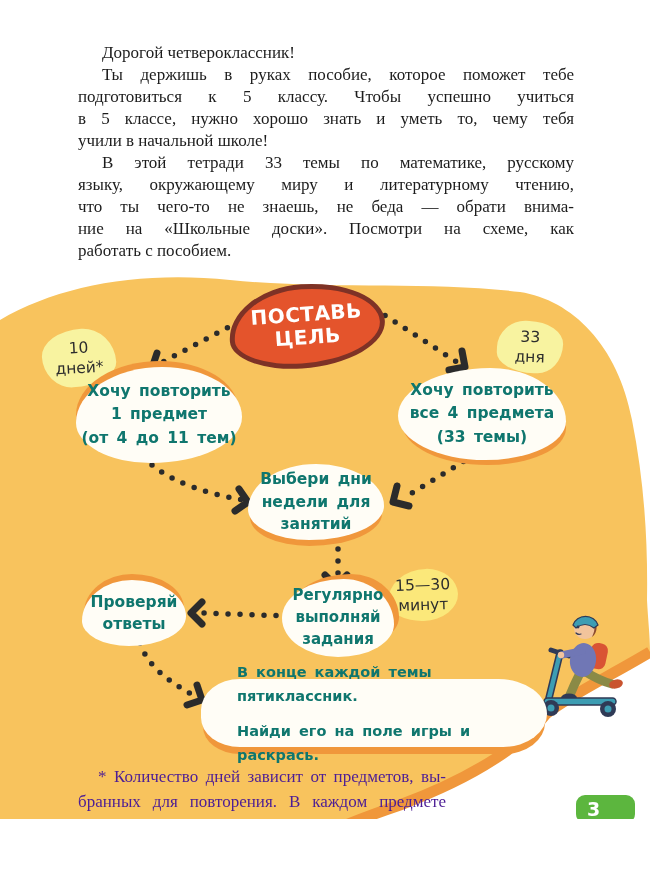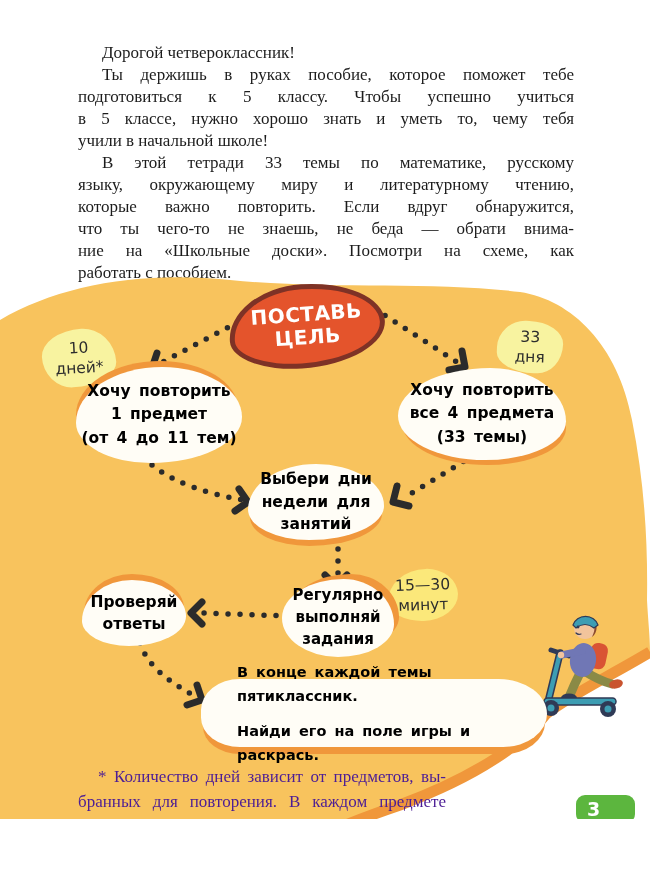--- a/index.html
+++ b/index.html
@@ -26,21 +26,21 @@
 
   .goal{position:absolute;left:229px;top:284px;width:146px;height:74px;z-index:3;
         background:#E4542C;border:5px solid #7E3226;
         border-radius:48% 52% 55% 45% / 62% 50% 50% 38%;
         transform:rotate(-4deg);
         display:flex;align-items:center;justify-content:center;text-align:center;
         color:#ffffff;font-weight:700;font-size:20px;line-height:1.15;letter-spacing:.5px;}
 
   .bubble{position:absolute;z-index:3;background:#FFFDF6;
           display:flex;flex-direction:column;align-items:center;justify-content:center;
-          text-align:center;color:#000000;font-weight:700;}
+          text-align:center;color:#0f766e;font-weight:700;}
   .bubble .ln{word-spacing:3px;}
 
   .b-one{left:76px;top:367px;width:166px;height:96px;font-size:15.5px;line-height:1.5;
          border-radius:52% 48% 55% 45% / 58% 52% 48% 42%;
          box-shadow:-2px -8px 0 -2px #F0973B;}
   .b-all{left:398px;top:368px;width:168px;height:92px;font-size:15.5px;line-height:1.5;
          border-radius:55% 45% 48% 52% / 52% 58% 42% 48%;
          box-shadow:2px 7px 0 -2px #F0973B;}
   .b-days{left:248px;top:464px;width:136px;height:76px;font-size:15.5px;line-height:1.45;
          border-radius:50% 50% 55% 45% / 60% 55% 45% 40%;
@@ -76,21 +76,20 @@
 <div class="page">
 
   <div class="intro">
     <div class="ln ind">Дорогой четвероклассник!</div>
     <div class="ln ind j">Ты держишь в руках пособие, которое поможет тебе</div>
     <div class="ln j">подготовиться к 5 классу. Чтобы успешно учиться</div>
     <div class="ln j">в 5 классе, нужно хорошо знать и уметь то, чему тебя</div>
     <div class="ln">учили в начальной школе!</div>
     <div class="ln ind j">В этой тетради 33 темы по математике, русскому</div>
     <div class="ln j">языку, окружающему миру и литературному чтению,</div>
-    <div class="ln j">которые важно повторить. Если вдруг обнаружится,</div>
     <div class="ln j">что ты чего-то не знаешь, не беда — обрати внима-</div>
     <div class="ln j">ние на «Школьные доски». Посмотри на схеме, как</div>
     <div class="ln">работать с пособием.</div>
   </div>
 
   <svg class="flow-svg" viewBox="0 0 650 600">
 
     <path fill="#F8C35D" d="M 0,51 C 60,16 140,2 230,11 C 330,21 430,12 520,23
          C 572,31 618,76 632,151 C 644,211 648,271 647,331
          C 648,351 650,367 650,383

